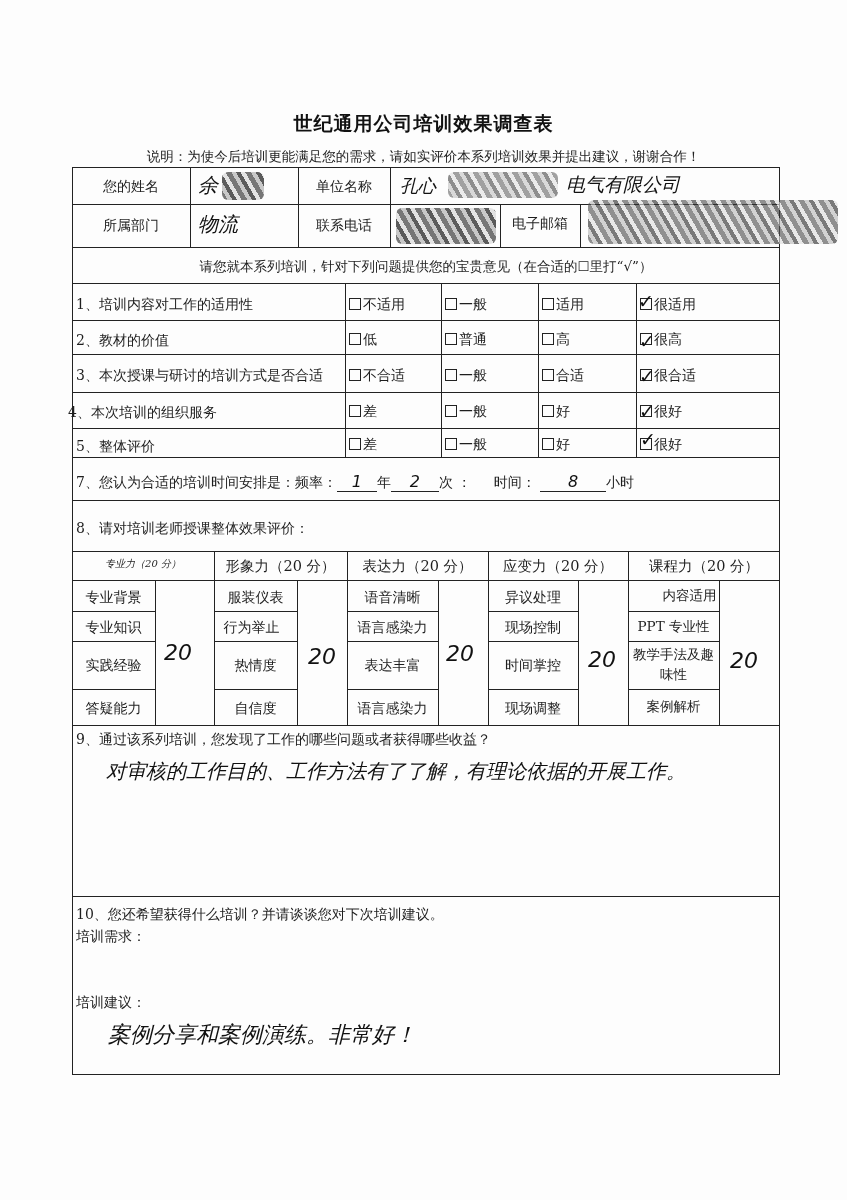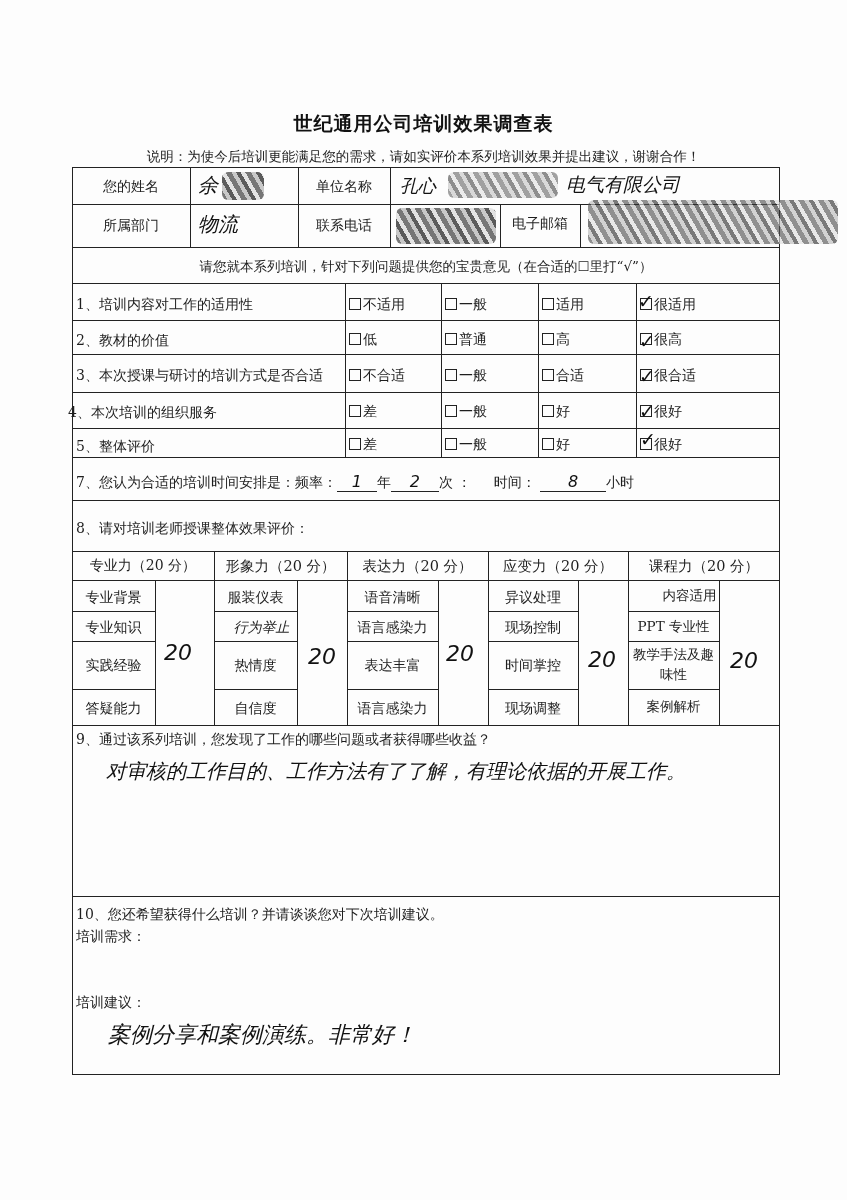--- a/index.html
+++ b/index.html
@@ -133,34 +133,34 @@
 <div class="hl" style="left:347px;width:91px;top:611px;"></div>
 <div class="hl" style="left:347px;width:91px;top:641px;"></div>
 <div class="hl" style="left:347px;width:91px;top:689px;"></div>
 <div class="hl" style="left:488px;width:90px;top:611px;"></div>
 <div class="hl" style="left:488px;width:90px;top:641px;"></div>
 <div class="hl" style="left:488px;width:90px;top:689px;"></div>
 <div class="hl" style="left:628px;width:91px;top:611px;"></div>
 <div class="hl" style="left:628px;width:91px;top:641px;"></div>
 <div class="hl" style="left:628px;width:91px;top:689px;"></div>
 
-<div class="t c" style="left:72px;width:142px;top:557px;font-size:14px;">专业力（20 分）</div>
+<div class="t c" style="left:72px;width:142px;top:557px;font-size:10px;font-style:italic;">专业力（20 分）</div>
 <div class="t c" style="left:214px;width:133px;top:557px;font-size:14.5px;text-align:center;">形象力（20 分）</div>
 <div class="t c" style="left:347px;width:141px;top:557px;font-size:14.5px;">表达力（20 分）</div>
 <div class="t c" style="left:488px;width:140px;top:557px;font-size:14.5px;">应变力（20 分）</div>
 <div class="t c" style="left:628px;width:152px;top:557px;font-size:14.5px;">课程力（20 分）</div>
 
 <div class="t c" style="left:72px;width:83px;top:589px;">专业背景</div>
 <div class="t c" style="left:72px;width:83px;top:619px;">专业知识</div>
 <div class="t c" style="left:72px;width:83px;top:657px;">实践经验</div>
 <div class="t c" style="left:72px;width:83px;top:700px;">答疑能力</div>
 <div class="score" style="left:164px;top:640px;">20</div>
 
 <div class="t c" style="left:214px;width:83px;top:589px;">服装仪表</div>
-<div class="t c" style="left:220px;width:83px;top:619px;font-style:italic;">行为举止</div>
+<div class="t c" style="left:210px;width:83px;top:619px;">行为举止</div>
 <div class="t c" style="left:214px;width:83px;top:657px;">热情度</div>
 <div class="t c" style="left:214px;width:83px;top:700px;">自信度</div>
 <div class="score" style="left:308px;top:644px;">20</div>
 
 <div class="t c" style="left:347px;width:91px;top:589px;">语音清晰</div>
 <div class="t c" style="left:347px;width:91px;top:619px;">语言感染力</div>
 <div class="t c" style="left:347px;width:91px;top:657px;">表达丰富</div>
 <div class="t c" style="left:347px;width:91px;top:700px;">语言感染力</div>
 <div class="score" style="left:446px;top:641px;">20</div>
 

